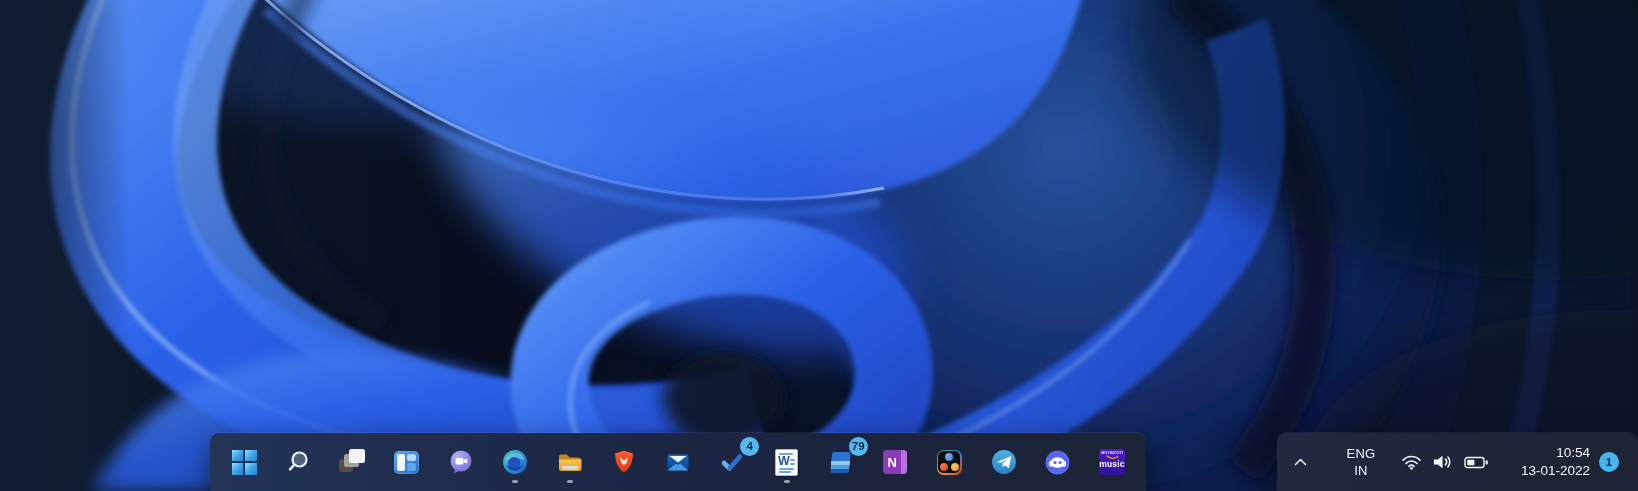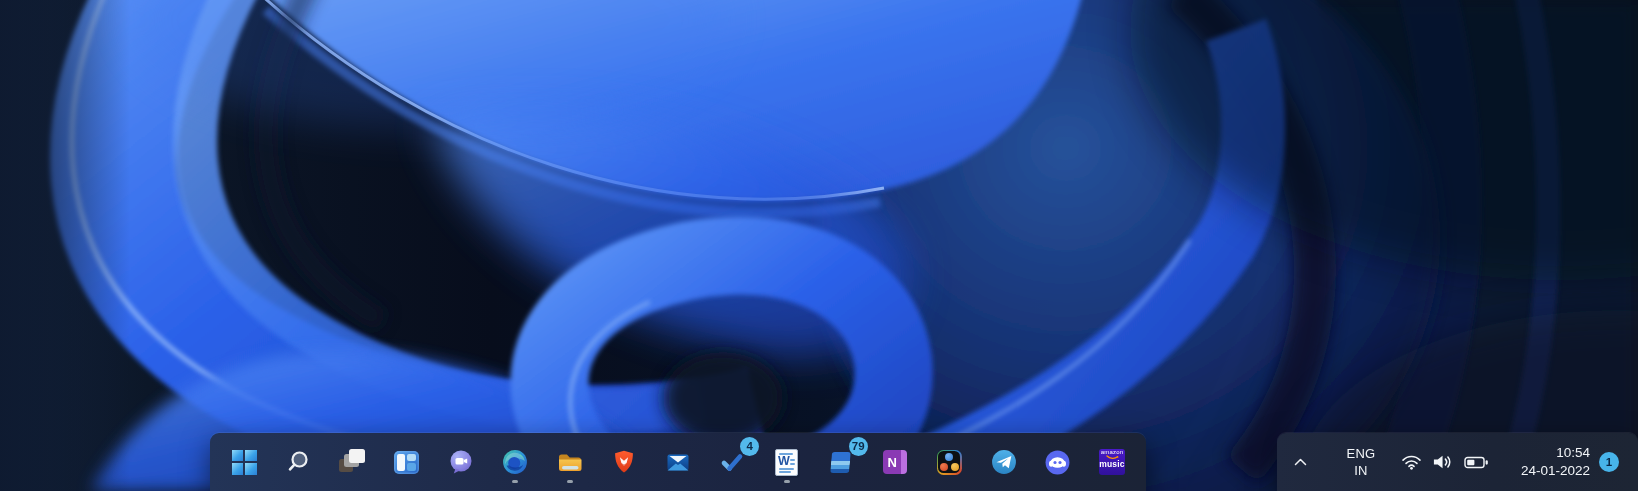--- a/index.html
+++ b/index.html
@@ -410,17 +410,17 @@
   <button class="sys batt">
     <svg width="25" height="13" viewBox="0 0 25 13">
       <rect x="1" y="1.5" width="19" height="10" rx="2.6" fill="none" stroke="#f2f5f8" stroke-width="1.4"></rect>
       <rect x="21.6" y="4.3" width="2.2" height="4.4" rx="1.1" fill="#f2f5f8"></rect>
       <rect x="3.2" y="3.7" width="7.2" height="5.6" rx="1" fill="#f2f5f8"></rect>
     </svg>
   </button>
 
   <button class="clock">
     <span>10:54</span>
-    <span>24-01-2022</span>
+    <span>13-01-2022</span>
   </button>
 
   <button class="notif">1</button>
 </div>
 
 </body></html>

